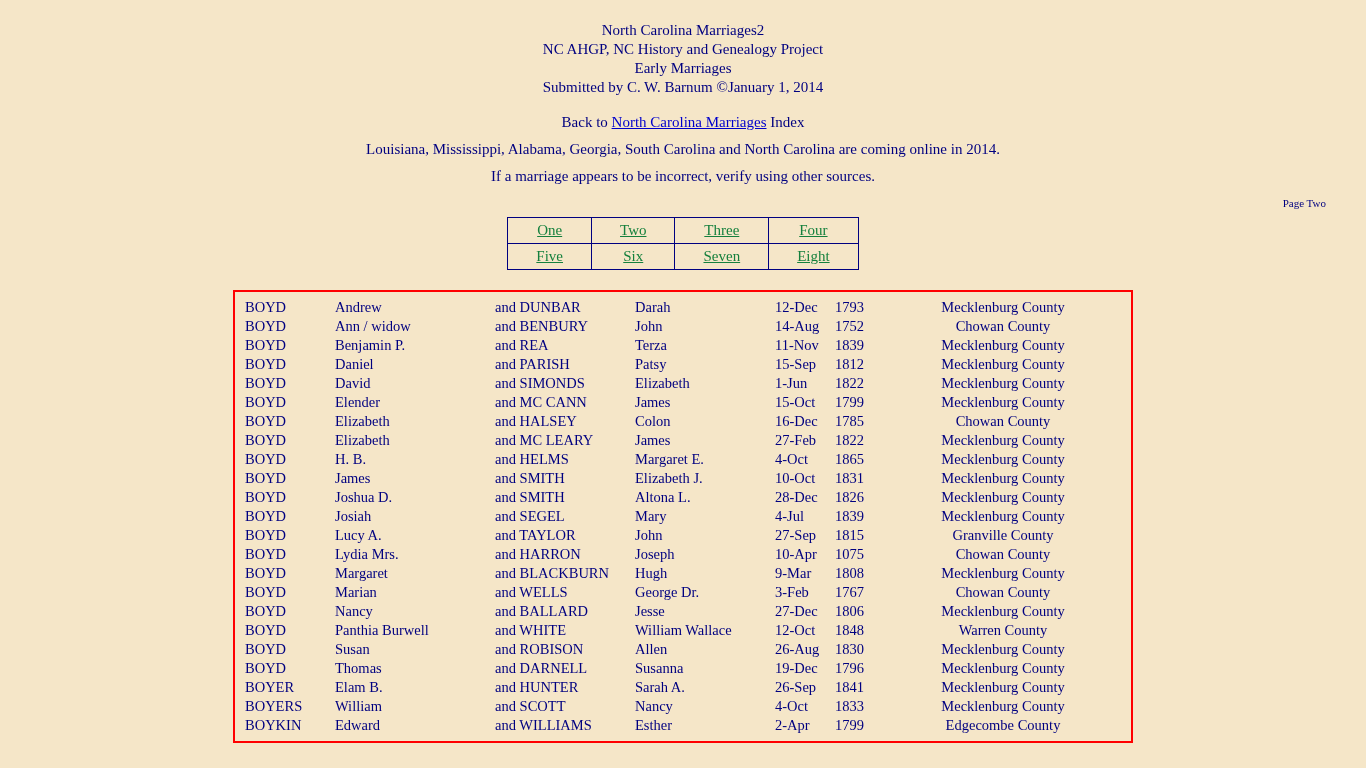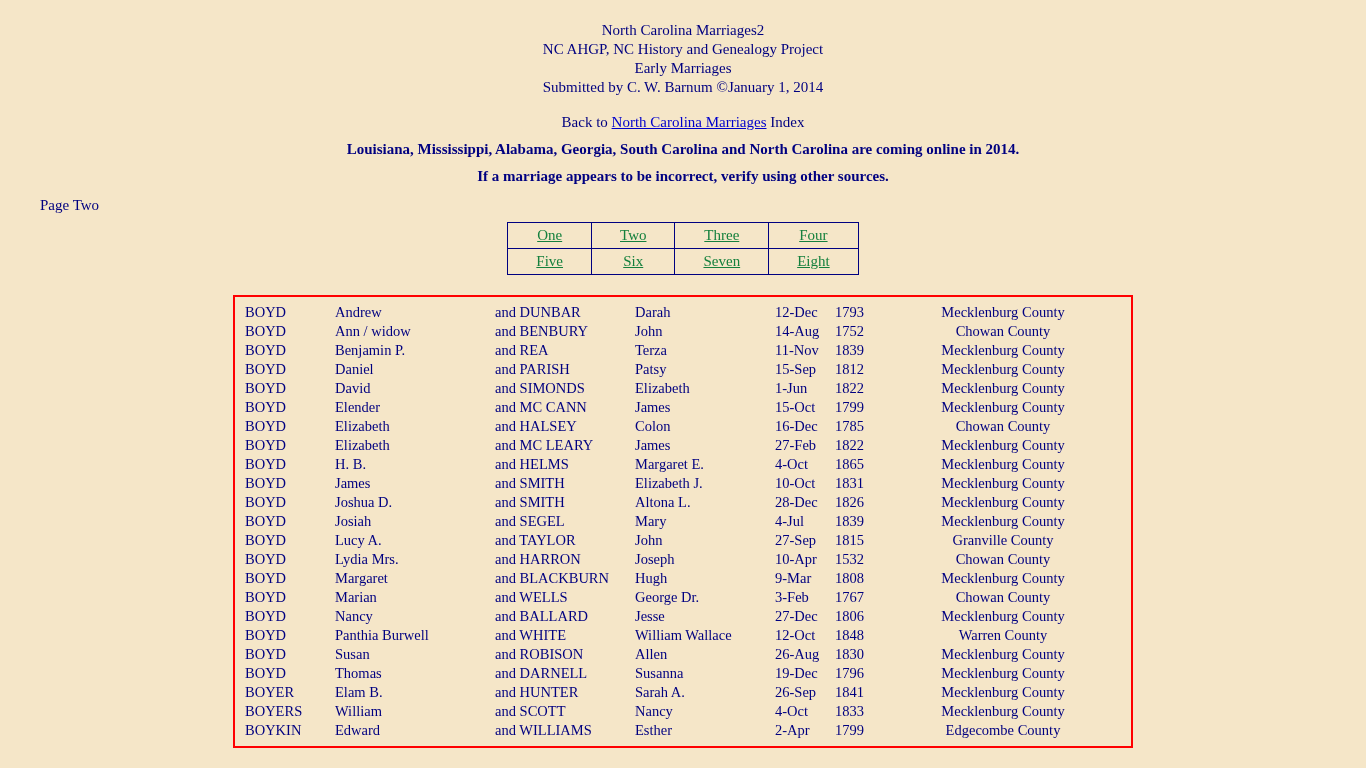--- a/index.html
+++ b/index.html
@@ -25,26 +25,25 @@
       font-size: 15px;
     }
     .back-link a {
       color: #0000cc;
     }
     .info-text {
       text-align: center;
       margin: 10px 0;
       font-size: 15px;
       color: #000080;
-      font-weight: bold;
     }
     .page-label {
-      text-align: left;
+      text-align: right;
       margin: 12px 0 8px 0;
-      font-size: 15px;
+      font-size: 11px;
       color: #000080;
     }
     .nav-table {
       margin: 0 auto 20px auto;
       border-collapse: collapse;
       border: 1px solid #000080;
     }
     .nav-table td {
       border: 1px solid #000080;
       padding: 4px 28px;
@@ -231,21 +230,21 @@
     <span class="col-date">27-Sep</span>
     <span class="col-year">1815</span>
     <span class="col-county">Granville County</span>
   </div>
       <div class="data-row">
     <span class="col-last">BOYD</span>
     <span class="col-first">Lydia Mrs.</span>
     <span class="col-and">and HARRON</span>
     <span class="col-name2">Joseph</span>
     <span class="col-date">10-Apr</span>
-    <span class="col-year">1532</span>
+    <span class="col-year">1075</span>
     <span class="col-county">Chowan County</span>
   </div>
       <div class="data-row">
     <span class="col-last">BOYD</span>
     <span class="col-first">Margaret</span>
     <span class="col-and">and BLACKBURN</span>
     <span class="col-name2">Hugh</span>
     <span class="col-date">9-Mar</span>
     <span class="col-year">1808</span>
     <span class="col-county">Mecklenburg County</span>

